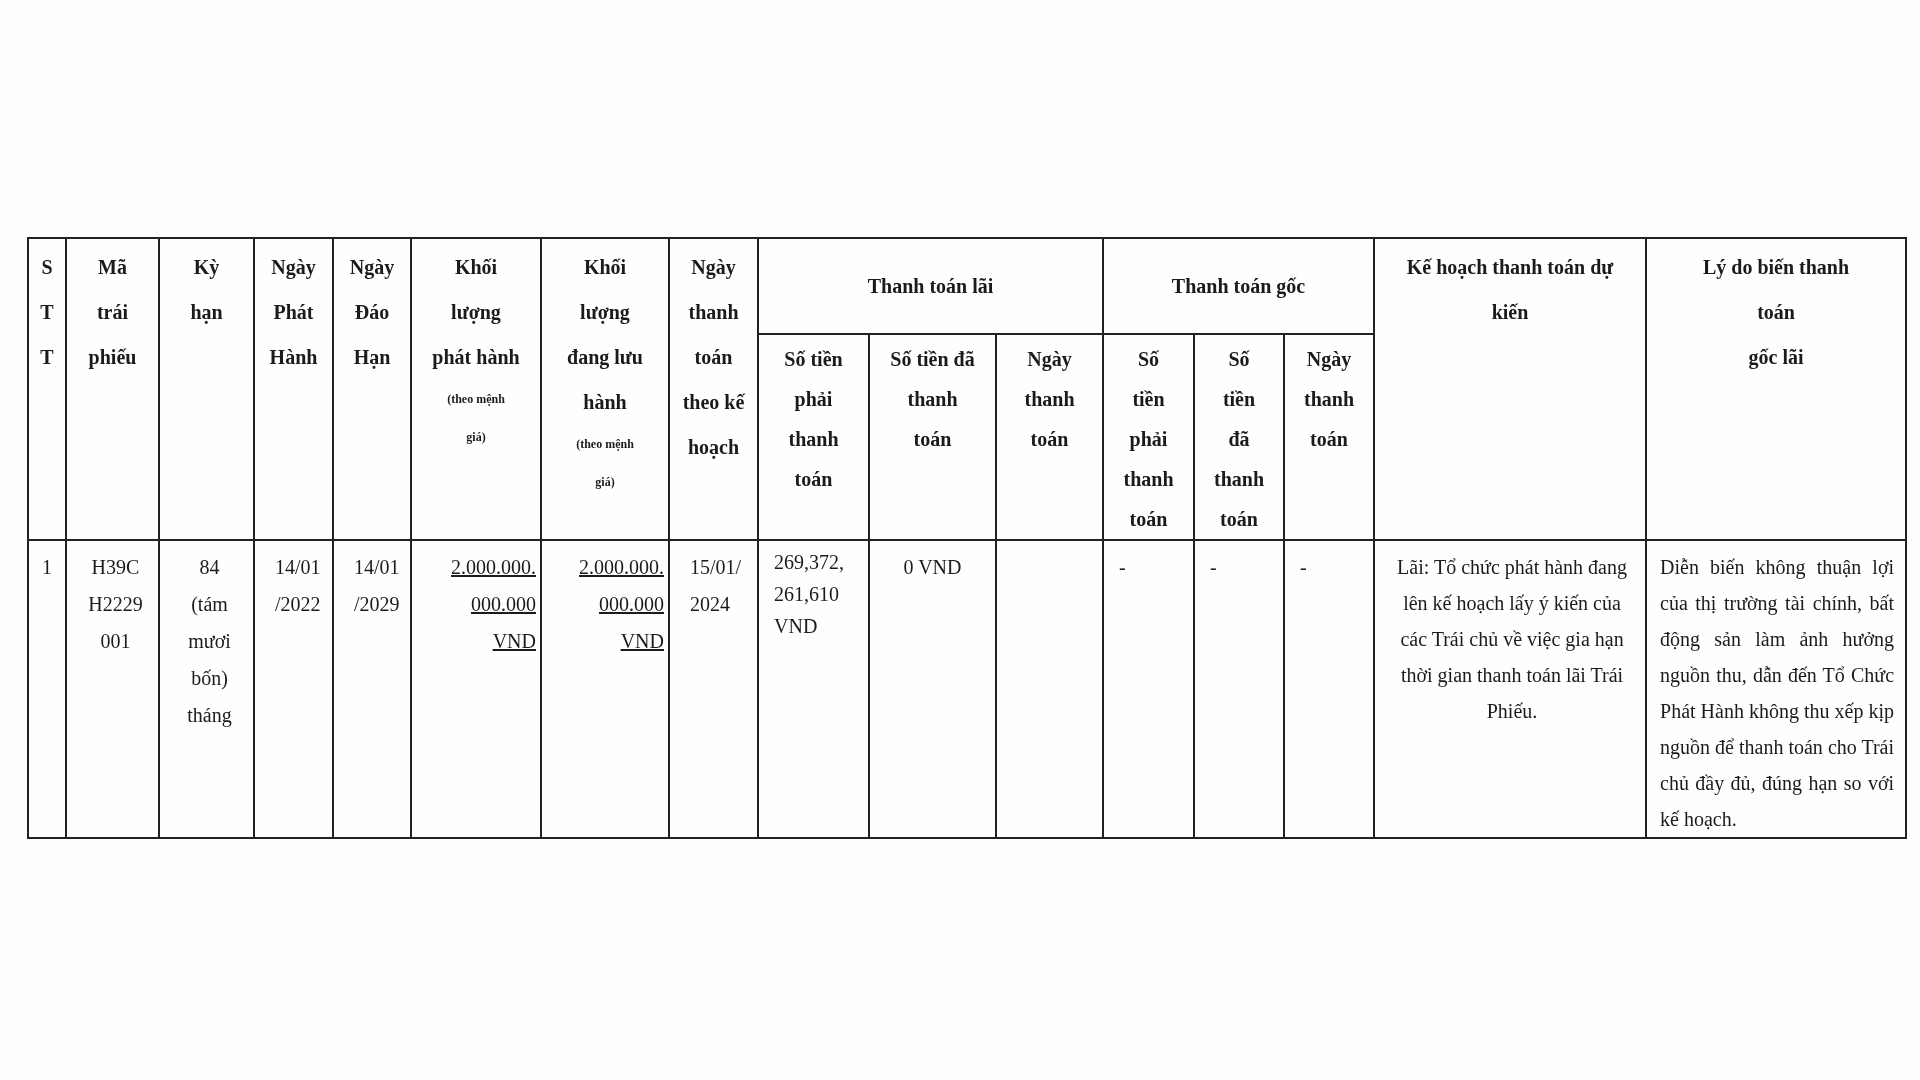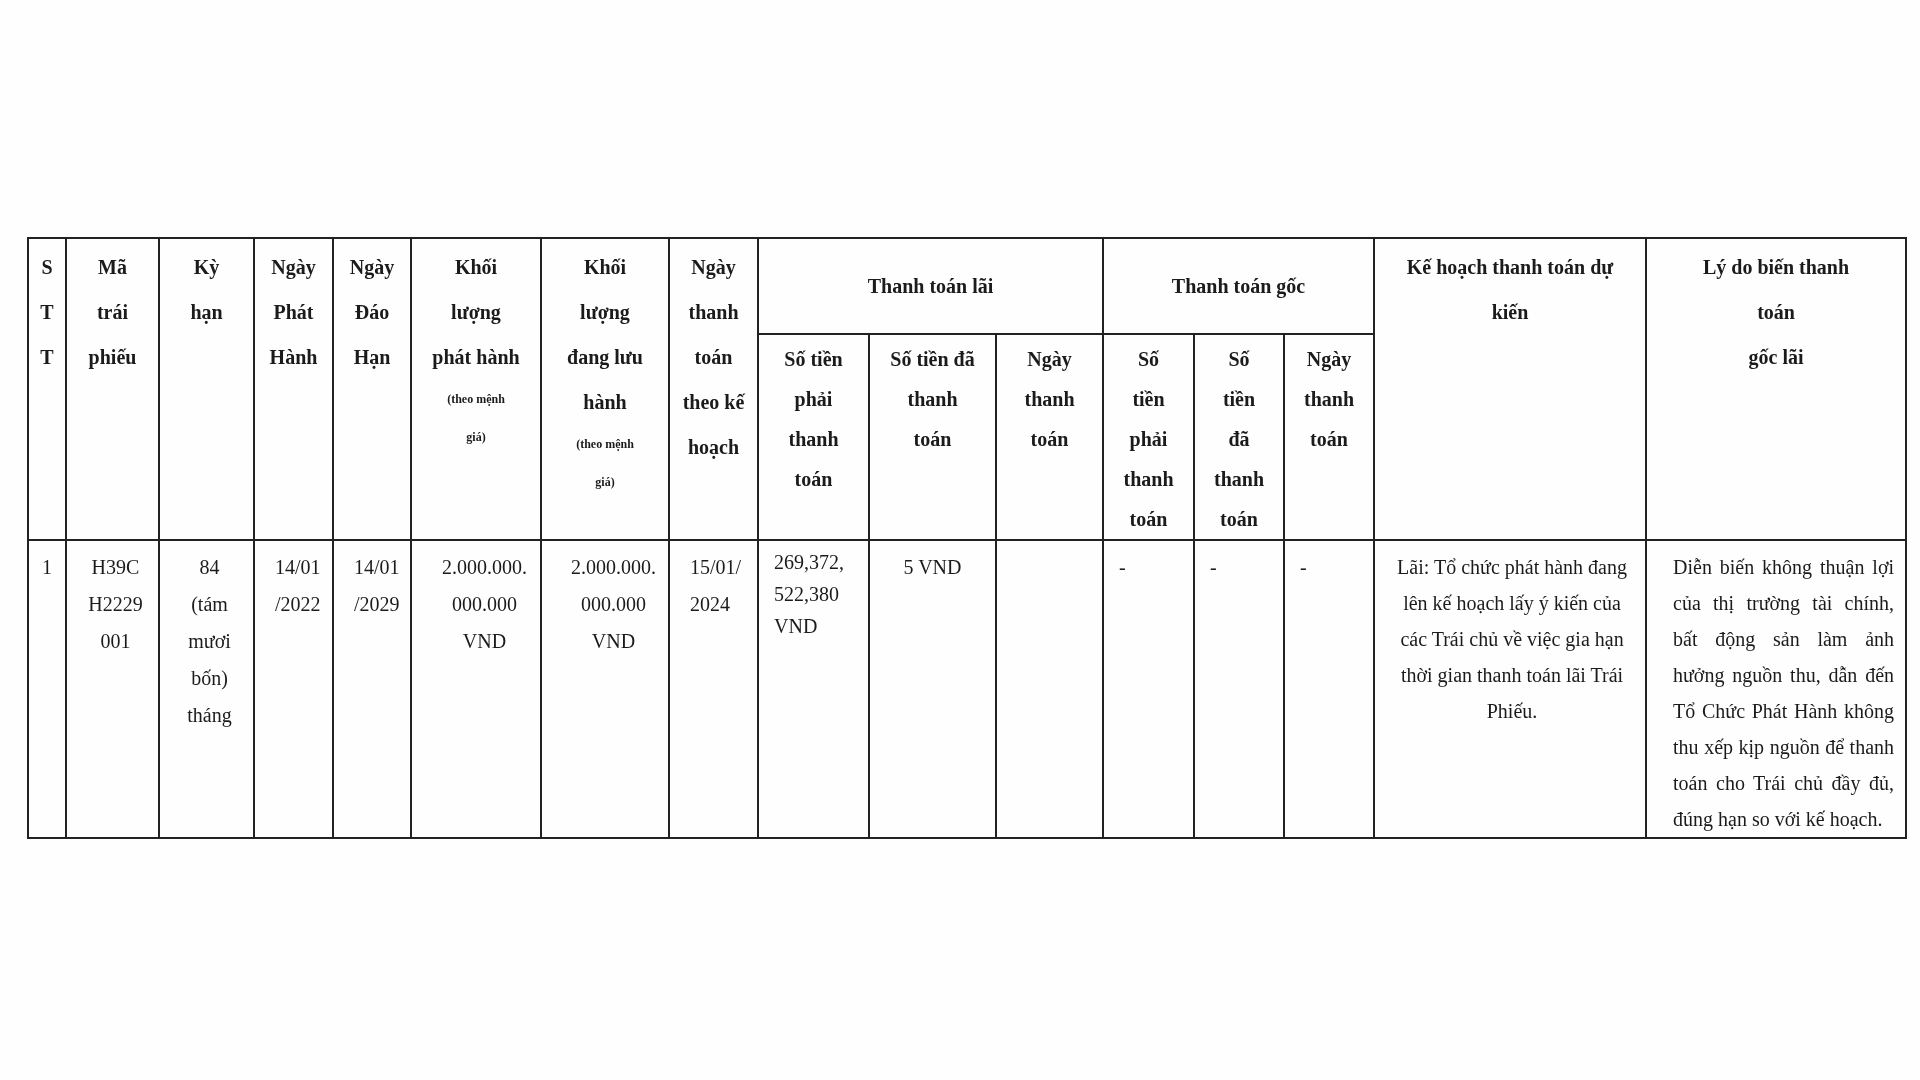--- a/index.html
+++ b/index.html
@@ -65,24 +65,24 @@
   }
   
   .bond-table td {
     font-size: 20px;
     line-height: 37px;
     padding-top: 8px;
   }
   td.c-center { text-align: center; }
   td.c-left-sm { text-align: center; padding-left: 10px; padding-right: 4px; }
   td.c-left-md { text-align: left; padding-left: 15px; padding-right: 4px; }
-  td.c-left-lg { text-align: center; padding-left: 21px; padding-right: 4px; }
+  td.c-left-lg { text-align: right; padding-left: 21px; padding-right: 4px; text-decoration: underline; }
   td.c-date { text-align: left; padding-left: 20px; padding-right: 2px; border-radius: 17px; }
   td.c-plan { text-align: center; padding-left: 13px; padding-right: 9px; line-height: 36px; }
-  td.c-reason { text-align: justify; padding-left: 26px; padding-right: 11px; line-height: 36px; border-radius: 27px; }
+  td.c-reason { text-align: justify; padding-left: 13px; padding-right: 11px; line-height: 36px; border-radius: 27px; }
 </style>
 </head>
 <body>
 
 <div class="page">
   <div class="bond-table-wrap">
     <table class="bond-table">
       <colgroup>
         <col style="width:38px">
           <col style="width:93px">
@@ -180,23 +180,23 @@
 /2029</td>
         <td class="c-left-lg">2.000.000.
 000.000
 VND</td>
         <td class="c-left-lg">2.000.000.
 000.000
 VND</td>
         <td class="c-date">15/01/
 2024</td>
         <td class="c-left-md" style="line-height:32px;padding-top:5px">269,372,
-522,380
+261,610
 VND</td>
-        <td class="c-center">5 VND</td>
+        <td class="c-center">0 VND</td>
         <td class="c-left-md"></td>
         <td class="c-left-md">-</td>
         <td class="c-left-md">-</td>
         <td class="c-left-md">-</td>
         <td class="c-plan">Lãi: Tổ chức phát hành đang lên kế hoạch lấy ý kiến của các Trái chủ về việc gia hạn thời gian thanh toán lãi Trái Phiếu.</td>
         <td class="c-reason">Diễn biến không thuận lợi của thị trường tài chính, bất động sản làm ảnh hưởng nguồn thu, dẫn đến Tổ Chức Phát Hành không thu xếp kịp nguồn để thanh toán cho Trái chủ đầy đủ, đúng hạn so với kế hoạch.</td>
       </tr>
     </tbody>
       </table>
   </div>

